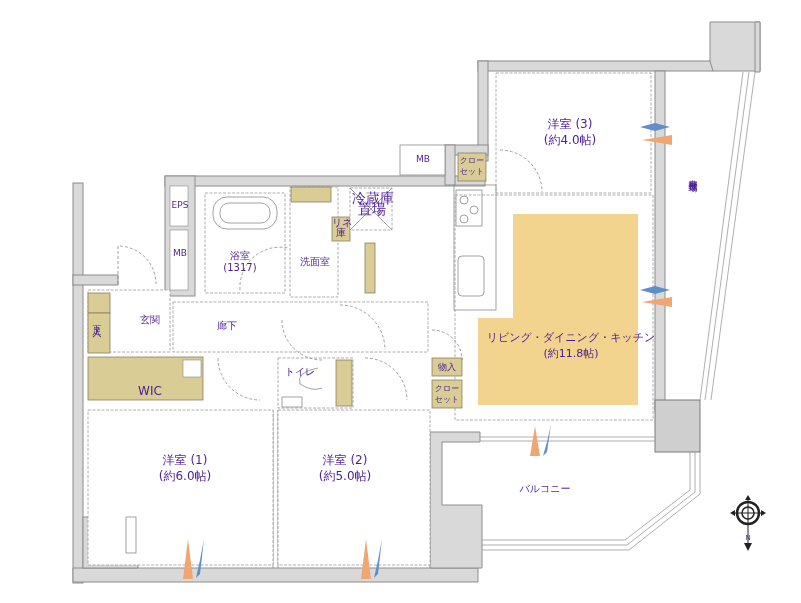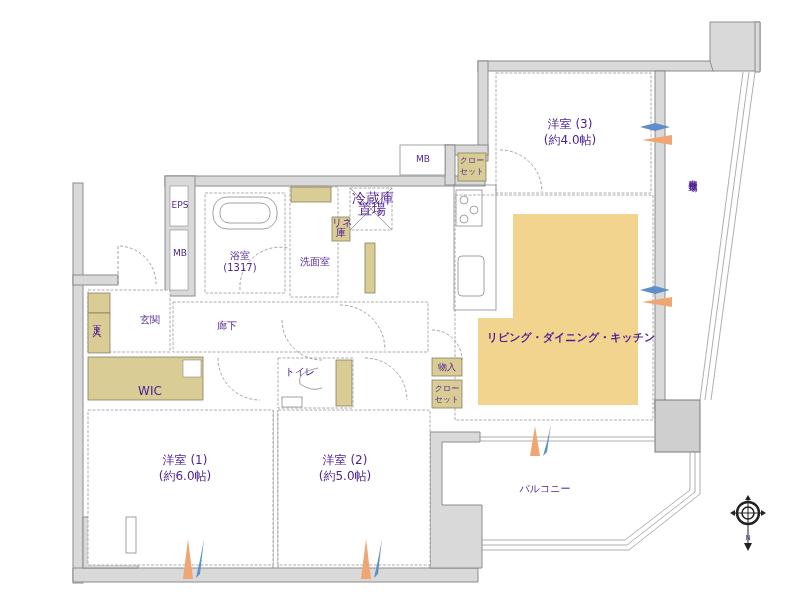--- a/index.html
+++ b/index.html
@@ -146,22 +146,23 @@
     <polygon class="arrow-orange" points="361,579 366,539 371,579"></polygon>
     <polygon class="arrow-blue" points="374,578 378,560 382,539 378,574"></polygon>
   </g>
 </svg>
 
 <div class="lbl" style="left:525px;top:116px;width:90px;">
   <div>洋室 (3)</div>
   <div>(約4.0帖)</div>
 </div>
 
-<div class="lbl" style="left:476px;top:330px;width:190px;font-size:11px;font-weight:bold;">
+<div class="lbl" style="left:476px;top:330px;width:190px;font-size:11px;">
   <div>リビング・ダイニング・キッチン</div>
+  <div>(約11.8帖)</div>
 </div>
 
 <div class="lbl" style="left:145px;top:452px;width:80px;">
   <div>洋室 (1)</div>
   <div>(約6.0帖)</div>
 </div>
 
 <div class="lbl" style="left:305px;top:452px;width:80px;">
   <div>洋室 (2)</div>
   <div>(約5.0帖)</div>

